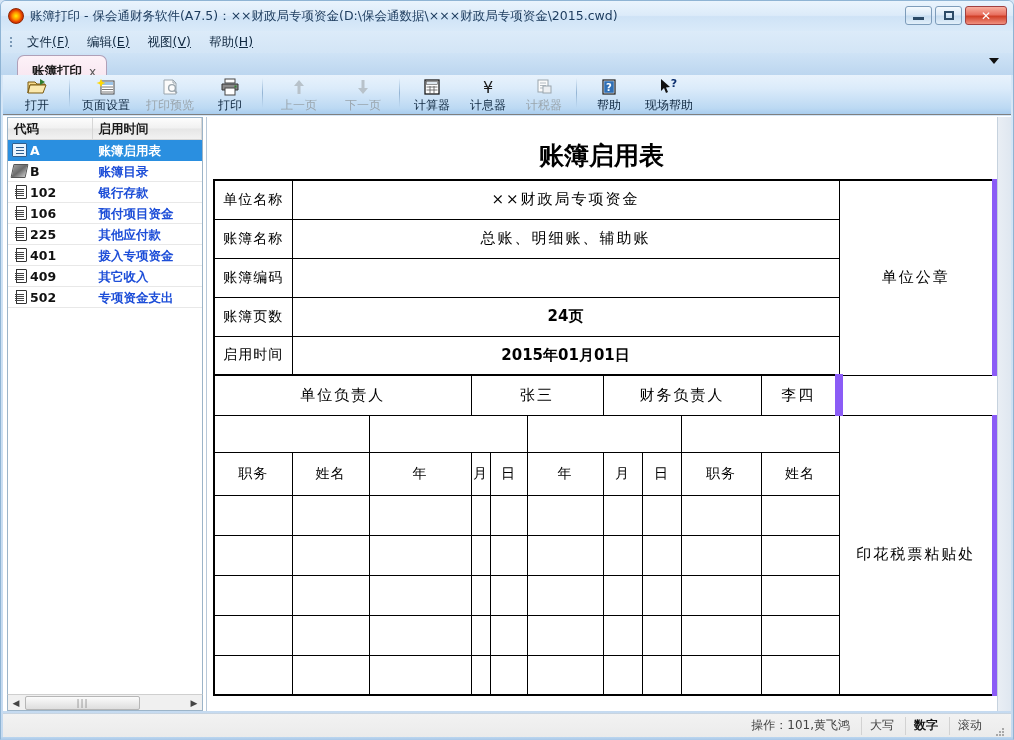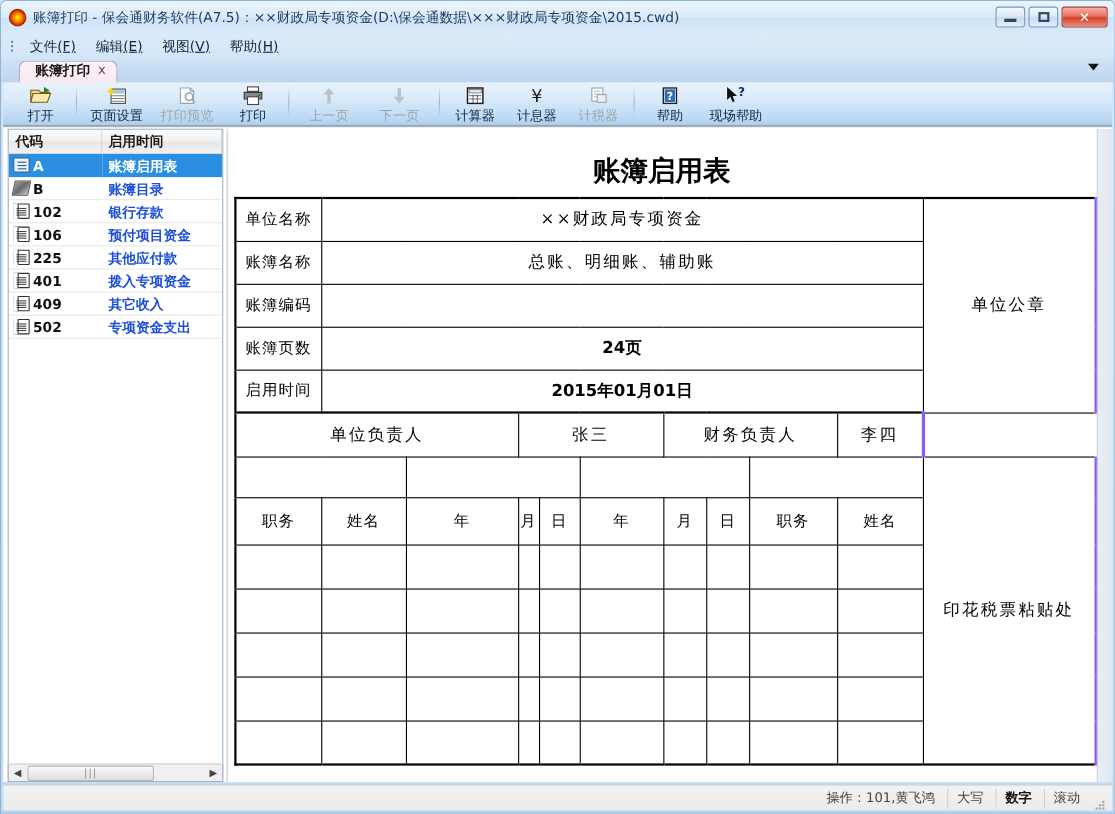--- a/index.html
+++ b/index.html
@@ -72,21 +72,21 @@
   #tab-strip {
     position: absolute; left: 0; top: 52px; width: 1012px; height: 22px;
     background: linear-gradient(to bottom,#cfe3f6 0%, #bcd6ef 100%);
   }
   #tab-doc {
     position: absolute; left: 16px; top: 2px; height: 32px;
     padding: 0 10px 0 14px;
     background: linear-gradient(to bottom,#fdf2f8 0%, #f6e2ee 100%);
     border: 1px solid #b0a0b8; border-bottom: none;
     border-radius: 7px 7px 0 0;
-    display: flex; gap: 7px;
+    display: flex; align-items: center; gap: 7px;
     font-size: 12.5px; color: #1a1a1a; font-weight: bold;
   }
   #tab-close { color:#555; font-size: 12px; font-weight: normal; }
   #tab-chevron {
     position:absolute; right: 14px; top: 5px;
     width: 0; height: 0; border-left: 5px solid transparent;
     border-right: 5px solid transparent; border-top: 6px solid #101010;
   }
 
   
@@ -183,21 +183,21 @@
     position: absolute; left: 6px; top: 62px; width: 782px;
     border-collapse: collapse; table-layout: fixed;
   }
   #doc-table td {
     border: 1px solid #000; text-align: center; vertical-align: middle;
     font-family: "DejaVu Serif", "Liberation Serif", serif;
     font-size: 14px; color: #000;
     padding: 0;
   }
   #doc-table .outer-l { border-left: 2px solid #000; }
-  #doc-table .outer-r { border-right: 3px solid #8b5cf6; margin-left: 12px; }
+  #doc-table .outer-r { border-right: 8px solid #8b5cf6; margin-left: 12px; }
   #doc-table .outer-t { border-top: 2px solid #000; }
   #doc-table .outer-b { border-bottom: 2px solid #000; }
   #doc-table .thick-t { border-top: 2px solid #000; }
   .lbl { font-size: 14px; letter-spacing: 1px; }
   .val-big { font-size: 15px; letter-spacing: 2px; }
   .val-num { font-family:"DejaVu Sans","Liberation Sans",sans-serif; font-size: 15px; font-weight:600; }
   .seal { font-size: 15px; letter-spacing: 2px; }
 
   
   #status-bar {

